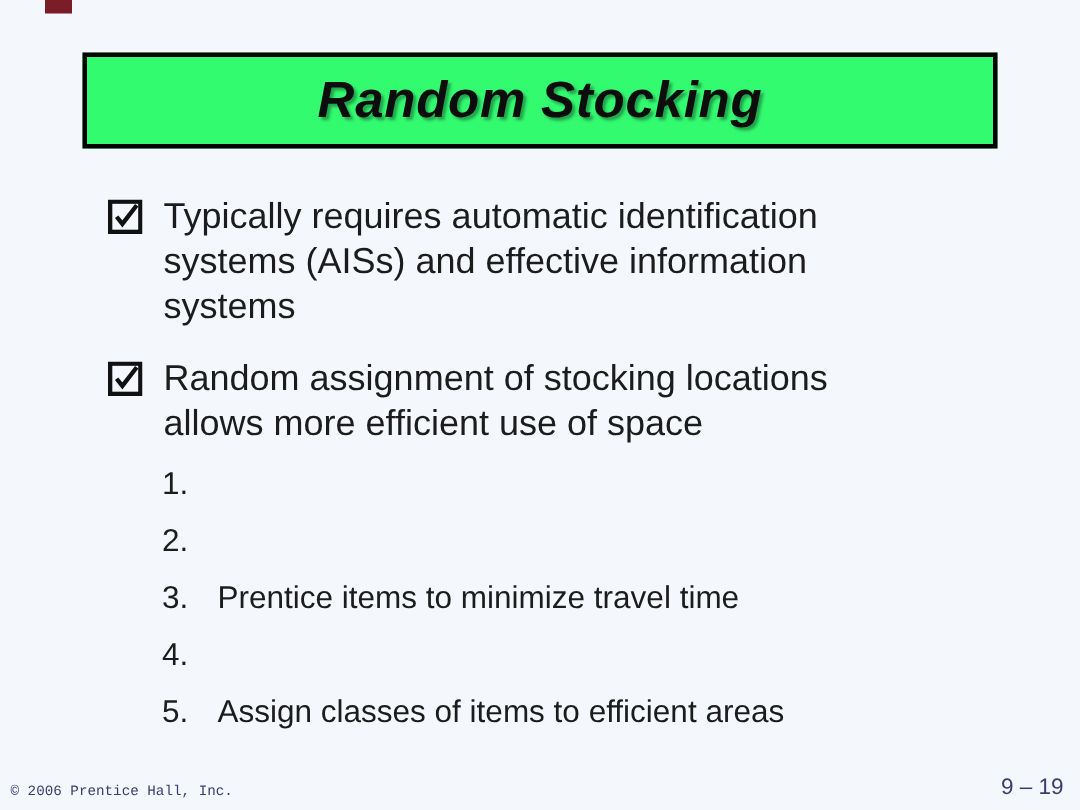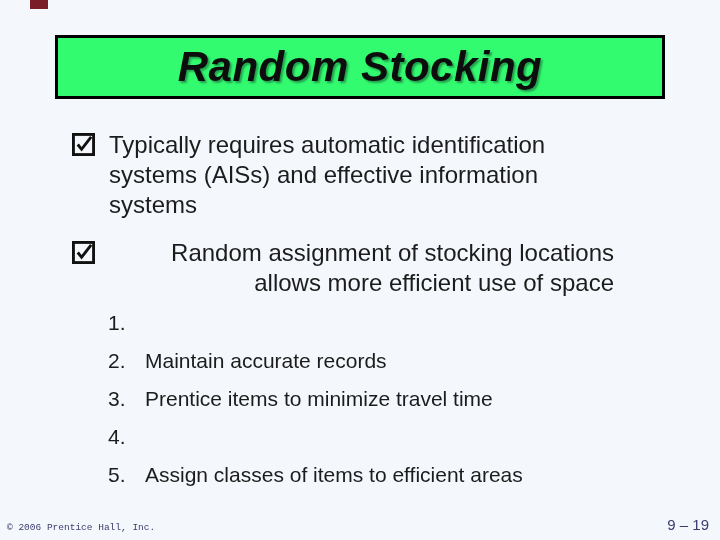--- a/index.html
+++ b/index.html
@@ -21,36 +21,36 @@
   }
   .banner {
     position: absolute;
     left: 55px; top: 35px;
     width: 604px; height: 58px;
     background: #33FB70;
     border: 3px solid #000;
     display: flex; align-items: center; justify-content: center;
   }
   .banner-title {
-    font-size: 42px;
+    font-size: 34px;
     font-weight: bold;
     font-style: italic;
     color: #0d0d0d;
     letter-spacing: 0.5px;
     text-shadow: 2px 2px 2px rgba(20, 90, 50, 0.55);
     white-space: nowrap;
   }
   .bullet {
     position: absolute;
     left: 72px;
     display: flex;
     gap: 14px;
   }
   .bullet-1 { top: 130px; }
-  .bullet-2 { top: 238px; text-align: right; }
+  .bullet-2 { top: 238px; }
   .check-icon {
     width: 23px; height: 23px;
     flex: none;
     margin-top: 3px;
   }
   .bullet-text {
     font-size: 24px;
     line-height: 30px;
     color: #1c1c1c;
     width: 505px;
@@ -112,21 +112,20 @@
       </svg>
     </span>
     <div class="bullet-text">Random assignment of stocking locations allows more efficient use of space</div>
   </div>
 
   <div class="num-item ni-1">
     <span class="num">1.</span>
   </div>
   <div class="num-item ni-2">
     <span class="num">2.</span>
-    <span>Maintain accurate records</span>
   </div>
   <div class="num-item ni-3">
     <span class="num">3.</span>
     <span>Prentice items to minimize travel time</span>
   </div>
   <div class="num-item ni-4">
     <span class="num">4.</span>
   </div>
   <div class="num-item ni-5">
     <span class="num">5.</span>

